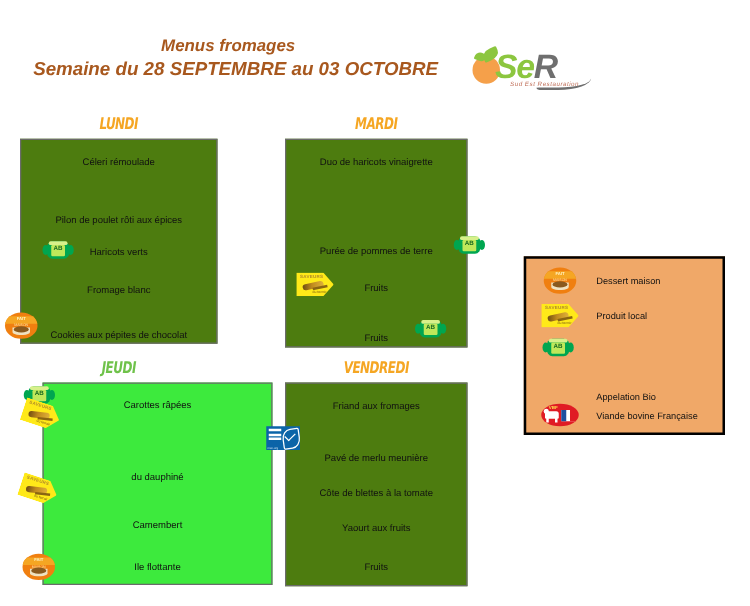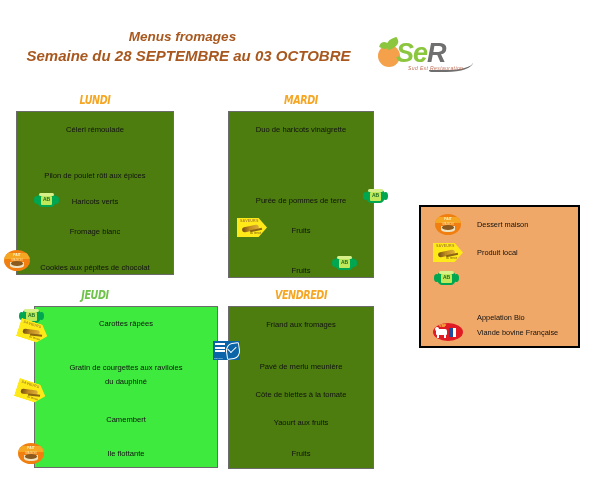--- a/index.html
+++ b/index.html
@@ -221,21 +221,20 @@
   <div class="abtxt">AB</div>
 </div>
 <div class="ico ico-bio" style="left:335px;top:256px;">
   <div class="cap"></div>
   <div class="ab"></div>
   <div class="abtxt">AB</div>
 </div>
 
 <div class="panel green" id="panel-jeudi" style="left:34px;top:306px;width:184px;height:162px;">
   <div class="row" style="top:12px;">Carottes râpées</div>
-  <div class="row" style="top:56px;">Gratin de courgettes aux raviloles</div>
   <div class="row sub" style="top:70px;">du dauphiné</div>
   <div class="row" style="top:108px;">Camembert</div>
   <div class="row" style="top:142px;">Ile flottante</div>
 </div>
 
 <div class="ico ico-bio" style="left:22px;top:309px;">
   <div class="cap"></div>
   <div class="ab"></div>
   <div class="abtxt">AB</div>
 </div>

